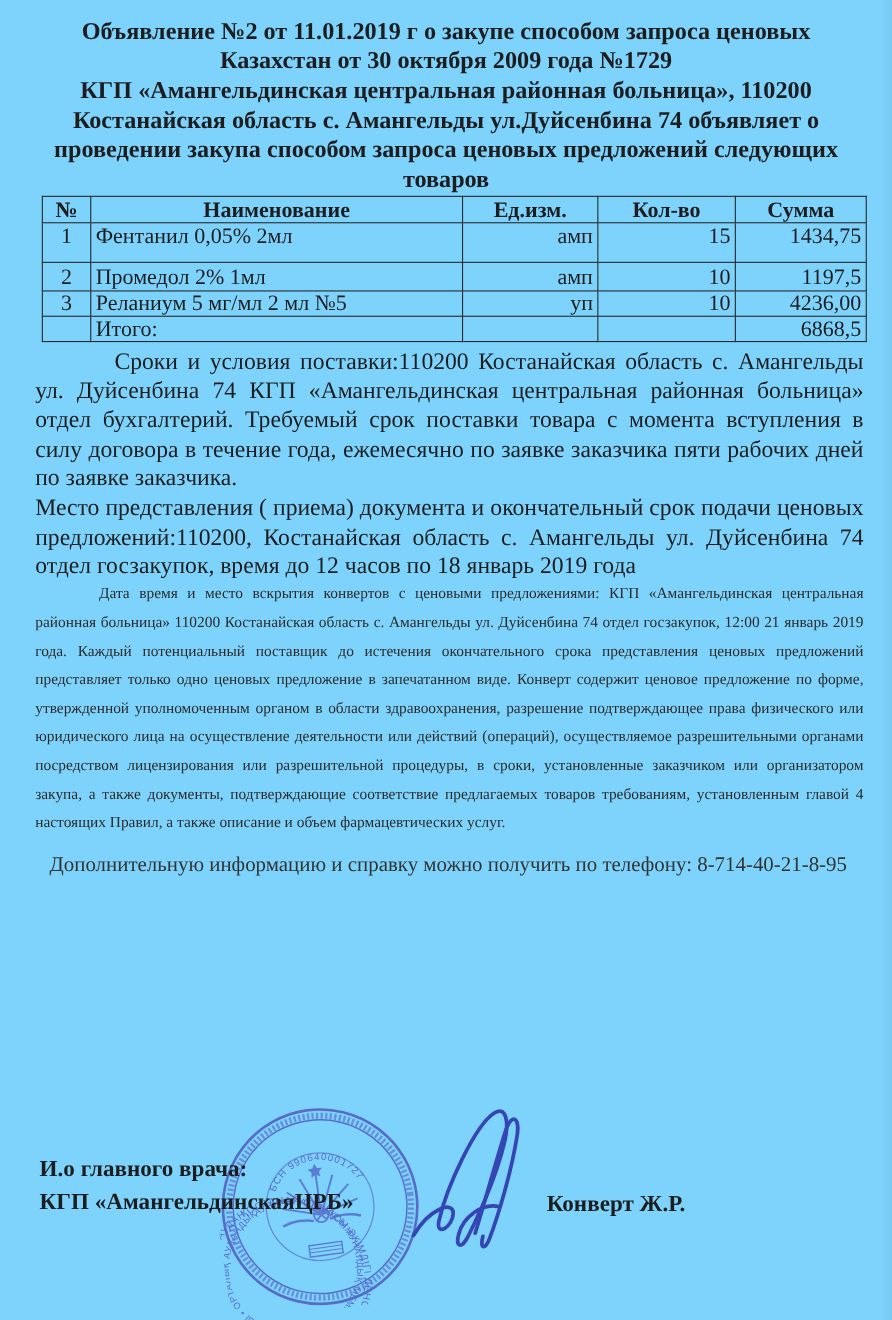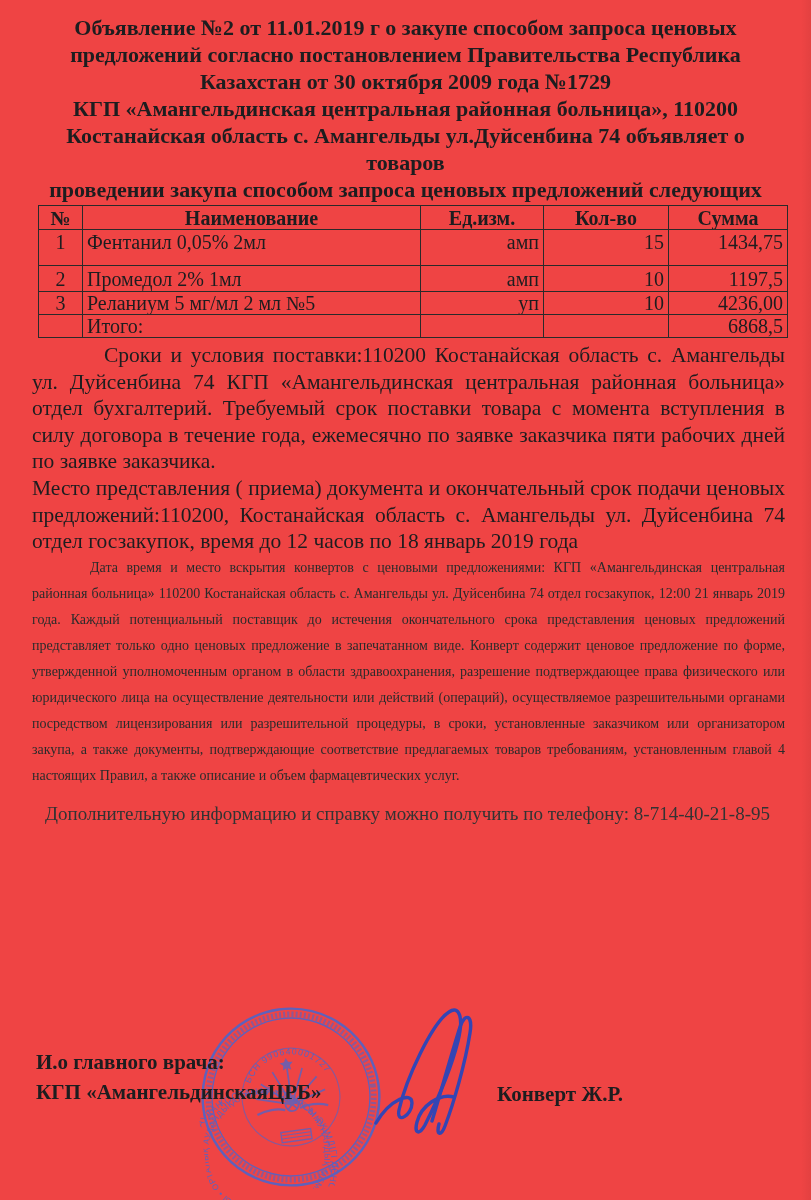--- a/index.html
+++ b/index.html
@@ -1,20 +1,20 @@
 <!DOCTYPE html>
 <html><head>
 <meta charset="utf-8">
 <style>
   html,body{margin:0;padding:0;background:#e8e8e6;}
   .page{
     position:relative;
     width:811px;height:1200px;
     margin:0 auto;
-    background:#ef4444;
+    background:#7dd3fc;
     font-family:"Liberation Serif", serif;
     color:#1d1d1f;
     overflow:hidden;
     box-sizing:border-box;
     padding-top:14px;
   }
   .page::after{
     content:"";position:absolute;top:0;right:0;width:10px;height:100%;
     background:linear-gradient(to left, rgba(0,0,0,0.05), rgba(0,0,0,0));
     pointer-events:none;
@@ -59,26 +59,25 @@
   .stamp-svg{position:absolute;left:197px;top:1003px;width:188px;height:188px;transform:rotate(-8deg);z-index:2;opacity:0.92;}
   .sig-svg{position:absolute;left:362px;top:1003px;width:120px;height:150px;z-index:4;}
 </style>
 </head>
 <body>
 
 <div class="page">
 
   <div class="title-block">
     <div class="t-line">Объявление №2 от 11.01.2019 г о закупе способом запроса ценовых</div>
-    <div class="t-line">предложений согласно постановлением Правительства Республика</div>
     <div class="t-line">Казахстан от 30 октября 2009 года №1729</div>
     <div class="t-line">КГП «Амангельдинская центральная районная больница», 110200</div>
     <div class="t-line">Костанайская область  с. Амангельды ул.Дуйсенбина 74 объявляет о</div>
+    <div class="t-line">проведении закупа способом запроса ценовых предложений следующих</div>
     <div class="t-line">товаров</div>
-    <div class="t-line">проведении закупа способом запроса ценовых предложений следующих</div>
   </div>
 
   <table class="goods">
     <colgroup>
       <col style="width:44px">
         <col style="width:338px">
         <col style="width:123px">
         <col style="width:125px">
         <col style="width:119px">
     </colgroup>

